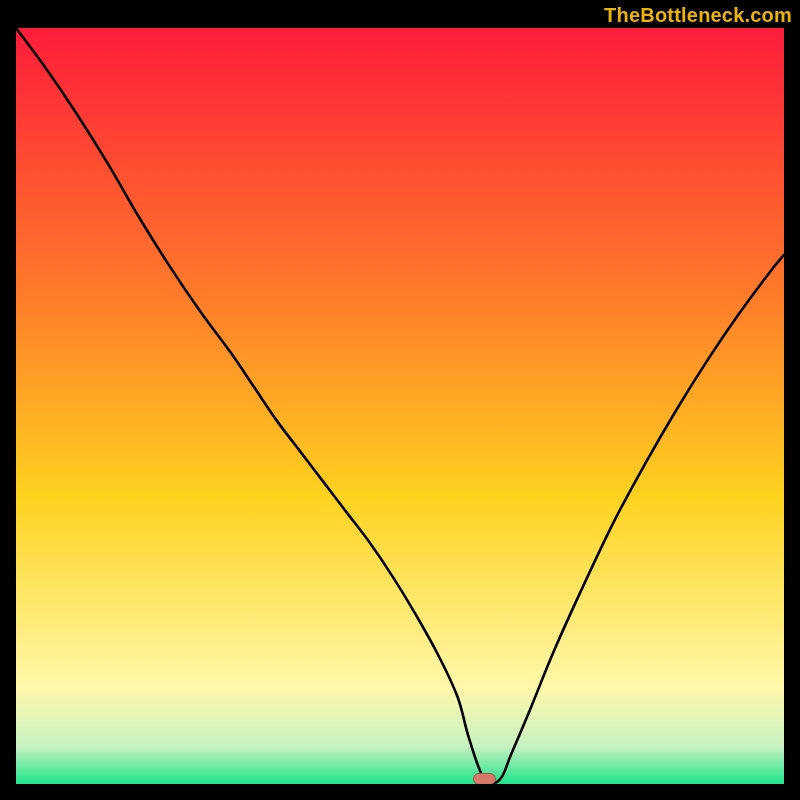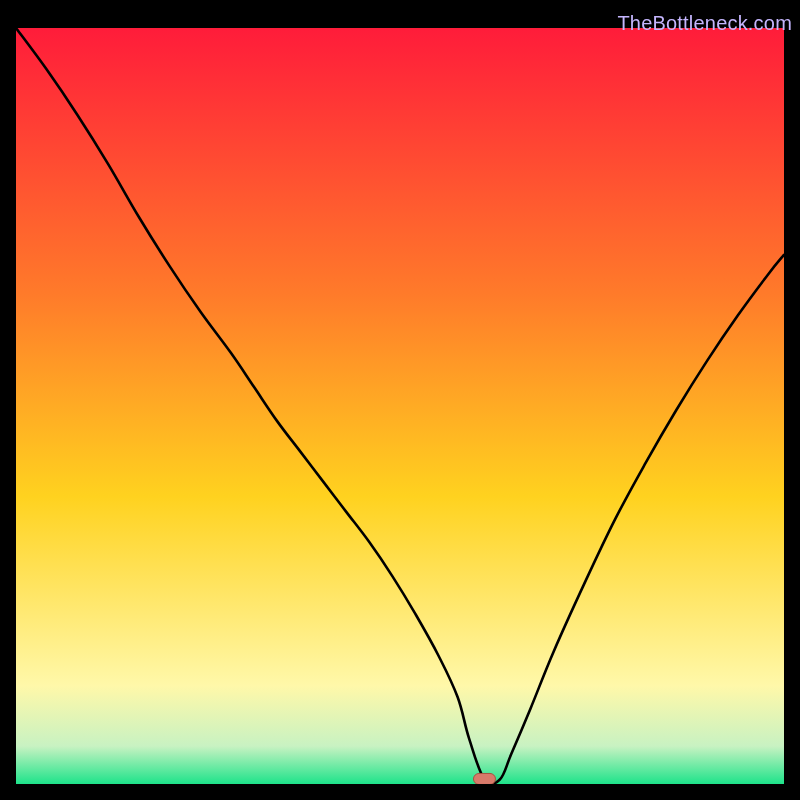--- a/index.html
+++ b/index.html
@@ -12,25 +12,25 @@
     font-family: Arial, Helvetica, sans-serif;
   }
   .frame {
     position: relative;
     width: 800px;
     height: 800px;
     background: #000;
   }
   .watermark {
     position: absolute;
-    top: 12px;
+    top: 4px;
     right: 8px;
-    color: #c4b5fd;
+    color: #eab308;
     font-size: 20px;
-    font-weight: 400;
+    font-weight: 700;
     letter-spacing: 0.2px;
     z-index: 5;
   }
   .plot {
     position: absolute;
     left: 16px;
     top: 28px;
     width: 768px;
     height: 756px;
     overflow: hidden;

